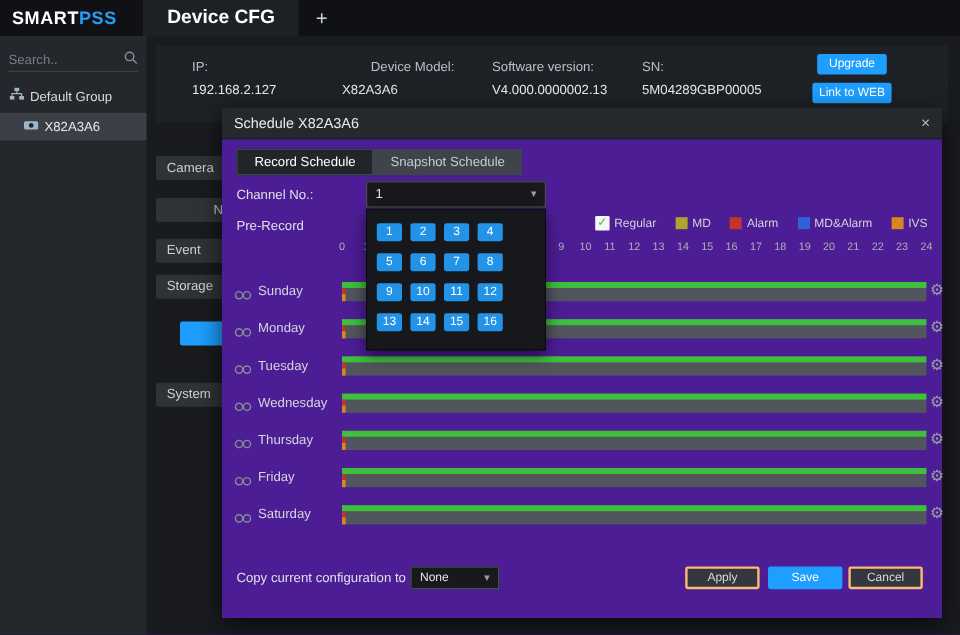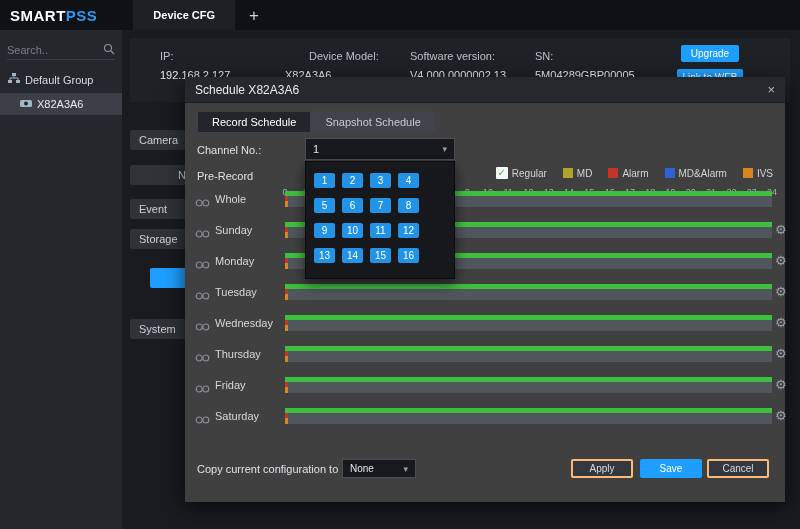--- a/index.html
+++ b/index.html
@@ -6,37 +6,37 @@
   html,body { width:800px; height:529px; }
   body {
     position:relative; overflow:hidden;
     background:#191b1f; color:#dfe3e8;
     font-family:"Liberation Sans", sans-serif;
   }
   
   .topbar { position:absolute; left:0; top:0; width:800px; height:30px; background:#0f1114; display:flex; align-items:center; z-index:2; }
   .brand { margin-left:10px; font-size:15px; font-weight:bold; letter-spacing:.5px; color:#ffffff; }
   .brand .pss { color:#2a9bf3; }
-  .top-tab { margin-left:36px; height:30px; padding:0 20px; display:flex; align-items:center; background:#1d2024; color:#ffffff; font-size:11px; font-weight:bold; }
+  .top-tab { margin-left:22px; height:30px; padding:0 20px; display:flex; align-items:center; background:#1d2024; color:#ffffff; font-size:16px; font-weight:bold; }
   .newtab { margin-left:14px; color:#cfd3d8; font-size:17px; line-height:17px; }
   
   .sidebar { position:absolute; left:0; top:30px; width:122px; bottom:0; background:#24272c; z-index:2; }
   .search { margin:10px 7px 6px 7px; height:20px; display:flex; align-items:center; border-bottom:1px solid #3c4046; }
   .search-text { flex:1; color:#787e86; font-size:11px; }
   .tree-group { display:flex; align-items:center; gap:5px; padding:7px 8px 6px 8px; color:#d7dbe0; font-size:11px; }
   .tree-device { display:flex; align-items:center; gap:5px; padding:5px 8px 5px 20px; background:#3c4046; color:#e6e9ed; font-size:11px; }
   
   .info-panel { position:absolute; left:130px; top:38px; width:660px; height:64px; background:#1e2125; }
   .info-label { position:absolute; font-size:11px; color:#bac0c7; }
   .info-value { position:absolute; font-size:11px; color:#e6e9ed; }
   .btn-blue { position:absolute; background:#1e9fff; color:#fff; font-size:10px; border-radius:2px; display:flex; align-items:center; justify-content:center; }
   .nav-btn { position:absolute; left:130px; width:70px; height:20px; background:#2f3338; border-radius:2px; color:#ccd1d7; font-size:11px; display:flex; align-items:center; padding-left:9px; z-index:1; }
   .blue-sliver { position:absolute; left:150px; top:268px; width:60px; height:20px; background:#1e9fff; border-radius:2px; z-index:1; }
   
-  .dialog { position:absolute; left:185px; top:77px; width:600px; height:425px; background:#404040; box-shadow:0 6px 20px rgba(0,0,0,.65); z-index:5; }
+  .dialog { position:absolute; left:185px; top:90px; width:600px; height:425px; background:#4c1d95; box-shadow:0 6px 20px rgba(0,0,0,.65); z-index:5; }
   .dlg-title { height:26px; background:#25282d; border-bottom:1px solid #1c1f22; display:flex; align-items:center; padding:0 10px; font-size:12px; color:#e8ebee; }
   .dlg-close { margin-left:auto; color:#b6bbc1; font-size:13px; }
   .dlg-tabs { position:absolute; left:12px; top:34px; display:flex; }
   .tab-item { height:22px; padding:0 14px; font-size:11px; display:flex; align-items:center; }
   .tab-item.active { background:#22252a; color:#fff; border:1px solid #3e434a; }
   .tab-item:not(.active) { background:#3f444b; color:#c6cbd1; }
   .lbl { position:absolute; font-size:11px; color:#dde1e6; }
   .select { position:absolute; background:#17191d; border:1px solid #4a4e54; display:flex; align-items:center; font-size:11px; color:#e3e6ea; padding:0 7px; }
   .caret { margin-left:auto; color:#9aa0a6; font-size:9px; font-family:"DejaVu Sans", sans-serif; padding-left:6px; }
   .legend { position:absolute; right:12px; top:90px; display:flex; align-items:center; gap:16px; }
@@ -195,32 +195,20 @@
       <span class="hour" style="left: 365.25px;">18</span>
       <span class="hour" style="left: 385.542px;">19</span>
       <span class="hour" style="left: 405.833px;">20</span>
       <span class="hour" style="left: 426.125px;">21</span>
       <span class="hour" style="left: 446.417px;">22</span>
       <span class="hour" style="left: 466.708px;">23</span>
       <span class="hour" style="left: 487px;">24</span>
     </div>
 
   <div class="rows" id="rows">
-      <div class="sched-row" style="top: 0px;">
-        <span class="link-ic"><svg width="15" height="10" viewBox="0 0 15 10">
-            <circle cx="4.2" cy="5" r="3" fill="none" stroke="#878d95" stroke-width="1.2"></circle>
-            <circle cx="10.8" cy="5" r="3" fill="none" stroke="#878d95" stroke-width="1.2"></circle>
-          </svg></span>
-        <span class="day-lbl">Whole</span>
-        <div class="bar" style="background: rgb(81, 85, 92);">
-          <div class="gstripe" style="background: rgb(62, 191, 62);"></div>
-          <div class="t1" style="background: rgb(194, 53, 40);"></div>
-          <div class="t2" style="background: rgb(216, 135, 31);"></div>
-        </div>
-      </div>
       <div class="sched-row" style="top: 31px;">
         <span class="link-ic"><svg width="15" height="10" viewBox="0 0 15 10">
             <circle cx="4.2" cy="5" r="3" fill="none" stroke="#878d95" stroke-width="1.2"></circle>
             <circle cx="10.8" cy="5" r="3" fill="none" stroke="#878d95" stroke-width="1.2"></circle>
           </svg></span>
         <span class="day-lbl">Sunday</span>
         <div class="bar" style="background: rgb(81, 85, 92);">
           <div class="gstripe" style="background: rgb(62, 191, 62);"></div>
           <div class="t1" style="background: rgb(194, 53, 40);"></div>
           <div class="t2" style="background: rgb(216, 135, 31);"></div>

